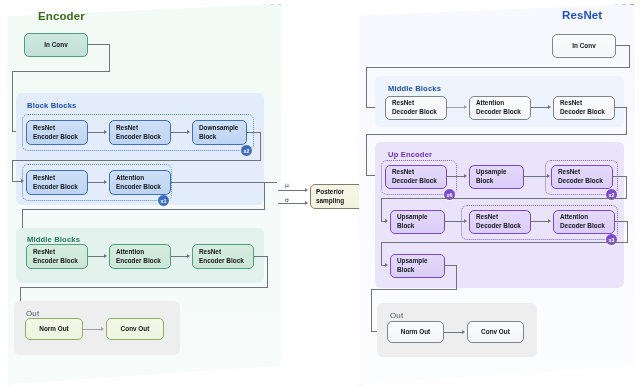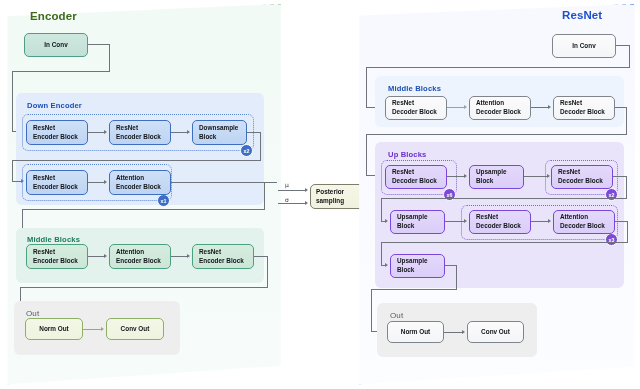--- a/index.html
+++ b/index.html
@@ -36,21 +36,21 @@
   }
   #decoder-panel .edge{
     position:absolute; inset:0;
     clip-path: polygon(0.4% 3.0%, 99.6% 0.0%, 99.6% 95.2%, 0.4% 99.8%);
     background: repeating-linear-gradient(90deg,#7fa2e8 0 4px, transparent 4px 8px);
     -webkit-mask: linear-gradient(#000,#000) content-box, linear-gradient(#000,#000);
     -webkit-mask-composite:xor; mask-composite:exclude; padding:1px;
   }
 
   .panel-title{ position:absolute; font-size:11.5px; font-weight:bold; letter-spacing:.1px; }
-  #encoder-title{ left:30px; top:10px; color:#3f6b1b; }
+  #encoder-title{ left:38px; top:10px; color:#3f6b1b; }
   #decoder-title{ left:562px; top:9px; color:#1a4fd0; }
 
   
   .group{ position:absolute; border-radius:6px; }
   .group-title{ position:absolute; font-size:7.6px; font-weight:bold; letter-spacing:.15px; }
 
   .g-blue   { background:#e3ecfb; }
   .g-green  { background:#e3f2ec; }
   .g-gray   { background:#eeeeef; }
   .g-lblue  { background:#eef4fe; }
@@ -120,21 +120,21 @@
   </div>
 
   <div class="ln lnh" style="left:88px; top:44px; width:22px;"></div>
   <div class="ln lnv" style="left:109px; top:44px; height:28px;"></div>
   <div class="ln lnh" style="left:12px; top:71px; width:98px;"></div>
   <div class="ln lnv" style="left:12px; top:71px; height:61px;"></div>
   <div class="ln lnh" style="left:12px; top:131px; width:10px;"></div>
   <div class="arrow" style="left:21px; top:129px;"></div>
 
   <div class="group g-blue" style="left:16px; top:93px; width:248px; height:112px;"></div>
-  <div class="group-title t-blue" style="left:27px; top:101px;">Down Encoder</div>
+  <div class="group-title t-blue" style="left:27px; top:101px;">Block Blocks</div>
 
   <div class="rep blue" style="left:22px; top:114px; width:232px; height:37px;"></div>
   <div class="badge blue" style="left:240px; top:144px;">x2</div>
 
   <div class="node n-blue" style="left:26px; top:120px; width:62px; height:25px;">
     <span>ResNet</span>
     <span>Encoder Block</span>
   </div>
   <div class="ln lnh" style="left:88px; top:132px; width:17px;"></div>
   <div class="arrow" style="left:104px; top:130px;"></div>
@@ -275,21 +275,21 @@
   </div>
 
   <div class="ln lnh" style="left:615px; top:107px; width:12px;"></div>
   <div class="ln lnv" style="left:626px; top:107px; height:28px;"></div>
   <div class="ln lnh" style="left:366px; top:134px; width:260px;"></div>
   <div class="ln lnv" style="left:366px; top:134px; height:42px;"></div>
   <div class="ln lnh" style="left:366px; top:175px; width:15px;"></div>
   <div class="arrow" style="left:380px; top:173px;"></div>
 
   <div class="group g-purple" style="left:375px; top:142px; width:249px; height:146px;"></div>
-  <div class="group-title t-purple" style="left:388px; top:150px;">Up Blocks</div>
+  <div class="group-title t-purple" style="left:388px; top:150px;">Up Encoder</div>
 
   <div class="rep purple" style="left:381px; top:160px; width:76px; height:35px;"></div>
   <div class="badge purple" style="left:443px; top:188px;">x6</div>
   <div class="rep purple" style="left:545px; top:160px; width:73px; height:35px;"></div>
   <div class="badge purple" style="left:605px; top:188px;">x2</div>
 
   <div class="node n-purple" style="left:385px; top:165px; width:62px; height:24px;">
     <span>ResNet</span>
     <span>Decoder Block</span>
   </div>

